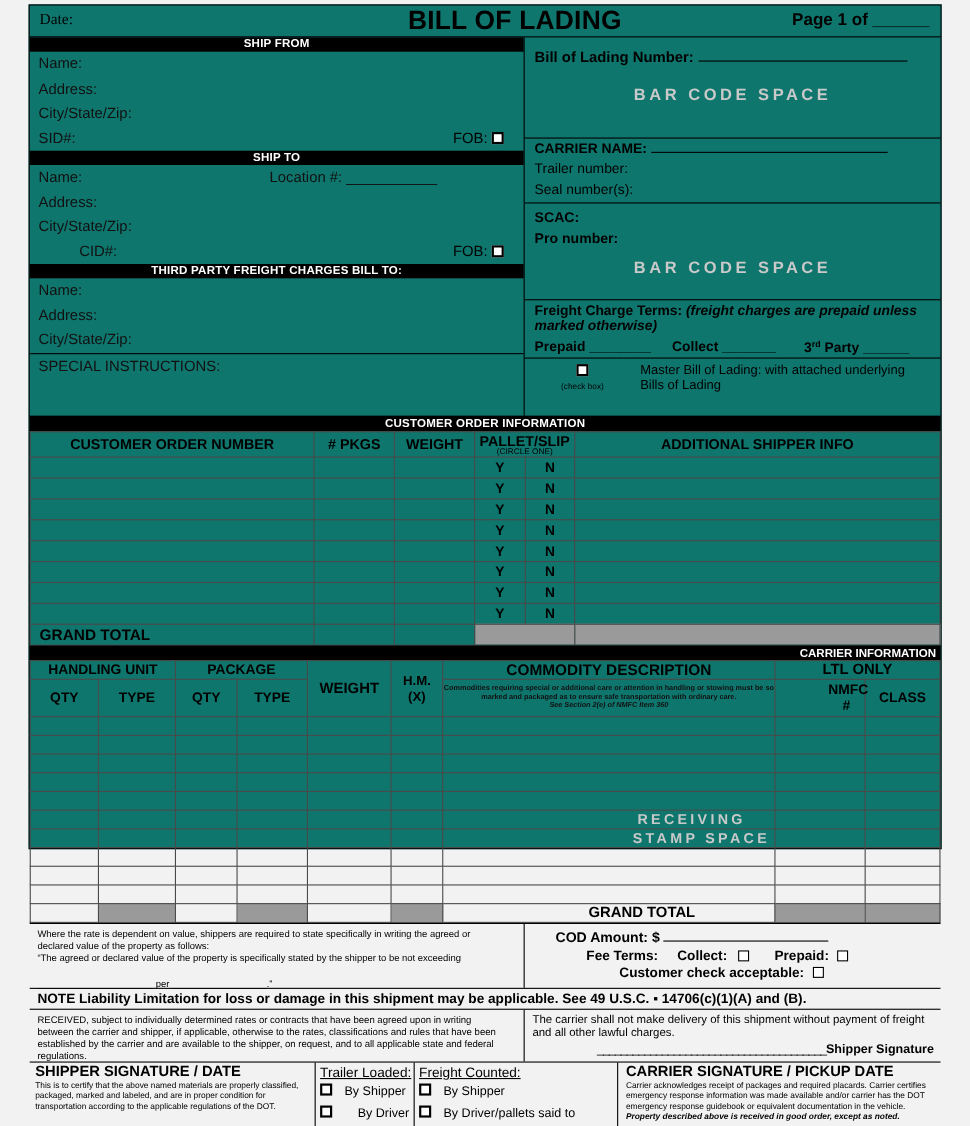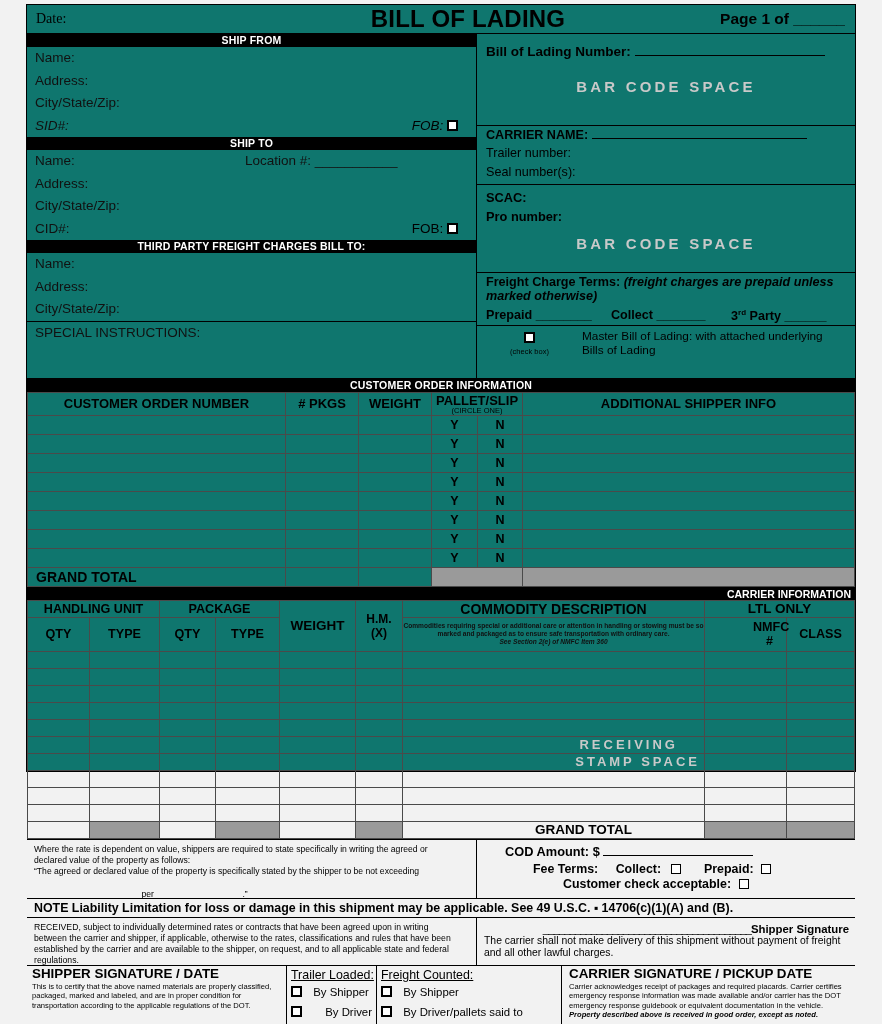--- a/index.html
+++ b/index.html
@@ -149,38 +149,38 @@
 
     <div class="split">
 
       <div class="leftcol">
 
         <div class="bar">SHIP FROM</div>
         <div class="seg">
           <div class="lbl">Name:</div>
           <div class="lbl">Address:</div>
           <div class="lbl">City/State/Zip:</div>
-          <div style="display:flex;align-items:center;font-style:italic;">
+          <div style="display:flex;align-items:center;">
             <div class="lbl" style="flex:1">SID#:</div>
             <div style="font-size:13.5px;padding-right:18px;white-space:nowrap;">
               <span>FOB:</span>
               <span class="cb"></span>
             </div>
           </div>
         </div>
 
         <div class="bar">SHIP TO</div>
         <div class="seg">
           <div style="display:flex;">
             <div class="lbl" style="width:210px">Name:</div>
             <div class="lbl" style="padding-left:0">Location #: ___________</div>
           </div>
           <div class="lbl">Address:</div>
           <div class="lbl">City/State/Zip:</div>
-          <div style="display:flex;align-items:center;">
+          <div style="display:flex;align-items:center;margin-left:37px;">
             <div class="lbl" style="flex:1">CID#:</div>
             <div style="font-size:13.5px;padding-right:18px;white-space:nowrap;">
               <span>FOB:</span>
               <span class="cb"></span>
             </div>
           </div>
         </div>
 
         <div class="bar">THIRD PARTY FREIGHT CHARGES BILL TO:</div>
         <div class="seg" style="border-bottom:1.3px solid #000;">
@@ -550,26 +550,26 @@
     <div style="display:flex;border-bottom:1.5px solid #000;">
       <div style="width:450px;border-right:1.5px solid #000;box-sizing:border-box;height:47px;">
         <div class="legal" style="font-size:8.7px;line-height:11px;">
           <div>RECEIVED, subject to individually determined rates or contracts that have been agreed upon in writing</div>
           <div>between the carrier and shipper, if applicable, otherwise to the rates, classifications and rules that have been</div>
           <div>established by the carrier and are available to the shipper, on request, and to all applicable state and federal</div>
           <div>regulations.</div>
         </div>
       </div>
       <div style="flex:1;box-sizing:border-box;padding:4px 6px 0 7px;">
-        <div style="text-align:right;font-size:11.4px;white-space:nowrap;margin-top:1px;">
-          <span style="letter-spacing:-1px;color:#000;">_______________________________________</span><span style="font-weight:bold;">Shipper Signature</span>
-        </div>
         <div style="font-size:10.4px;line-height:12.6px;">
           <div>The carrier shall not make delivery of this shipment without payment of freight</div>
           <div>and all other lawful charges.</div>
+        </div>
+        <div style="text-align:right;font-size:11.4px;white-space:nowrap;margin-top:1px;">
+          <span style="letter-spacing:-1px;color:#000;">_______________________________________</span><span style="font-weight:bold;">Shipper Signature</span>
         </div>
       </div>
     </div>
 
     <div style="display:flex;flex:1;">
 
       <div style="width:260px;border-right:1.5px solid #000;box-sizing:border-box;">
         <div class="sigttl">SHIPPER SIGNATURE / DATE</div>
         <div class="sigtxt">
           <div>This is to certify that the above named materials are properly classified,</div>

